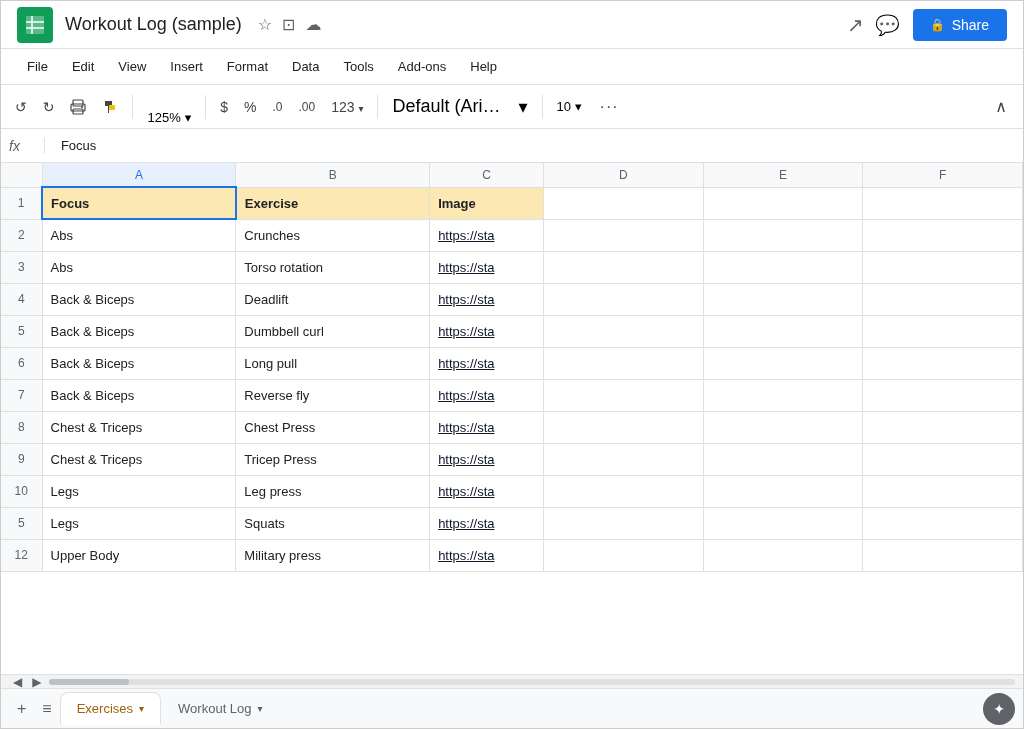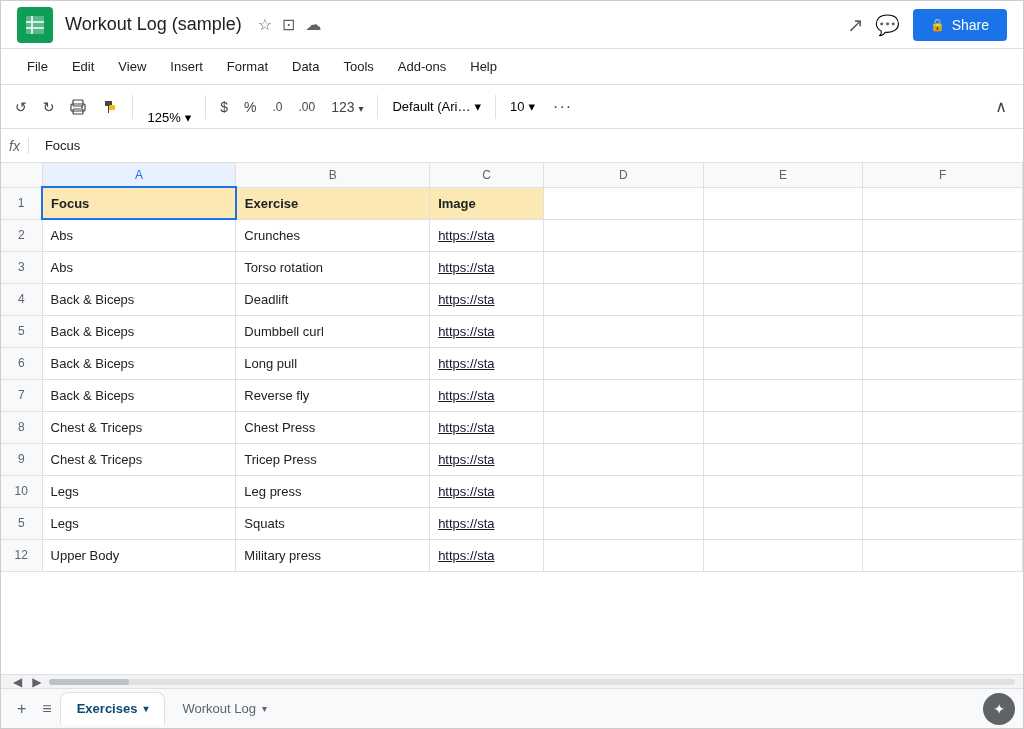--- a/index.html
+++ b/index.html
@@ -142,26 +142,26 @@
       padding: 4px 6px;
       border: none;
       background: none;
       cursor: pointer;
       font-size: 14px;
       border-radius: 4px;
       color: #444;
     }
     .font-selector {
       display: flex;
-      align-items: flex-end;
-      gap: 4px;
+      align-items: flex-start;
+      gap: 18px;
       padding: 2px 6px;
       border-radius: 4px;
       cursor: pointer;
-      font-size: 13px;
+      font-size: 18px;
     }
     .font-size-selector {
       display: flex;
       align-items: center;
       gap: 4px;
       padding: 2px 6px;
       border-radius: 4px;
       cursor: pointer;
       font-size: 13px;
     }
@@ -192,21 +192,21 @@
       padding: 4px 8px;
       background: #fff;
       height: 34px;
       border-bottom: 1px solid #e0e0e0;
       gap: 8px;
     }
     .formula-fx {
       color: #5f6368;
       font-size: 14px;
       font-style: italic;
-      padding-right: 8px;
+      padding-right: 24px;
       border-right: 1px solid #e0e0e0;
     }
     .formula-content {
       font-size: 13px;
       color: #202124;
       padding: 0 8px;
     }
 
     
     .spreadsheet-container {
@@ -321,22 +321,22 @@
       font-size: 13px;
       cursor: pointer;
       display: flex;
       align-items: center;
       gap: 6px;
       border: 1px solid transparent;
       position: relative;
     }
     .tab.active {
       background: #fff;
-      color: #0c4a6e;
-      font-weight: 700;
+      color: #a16207;
+      font-weight: 400;
       border-color: #e0e0e0;
       border-bottom-color: #fff;
     }
     .tab.inactive {
       color: #5f6368;
     }
     .tab-dropdown {
       font-size: 10px;
       color: inherit;
     }

